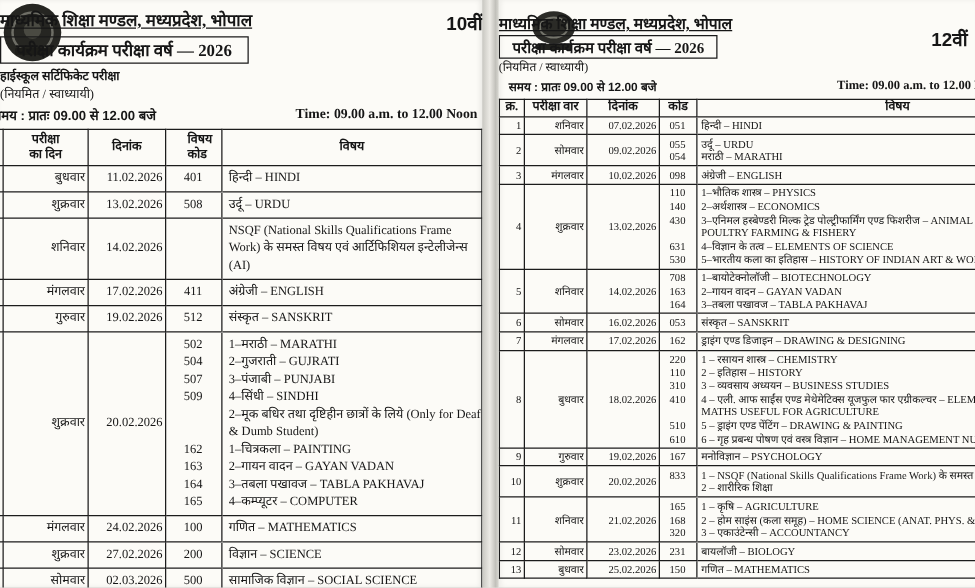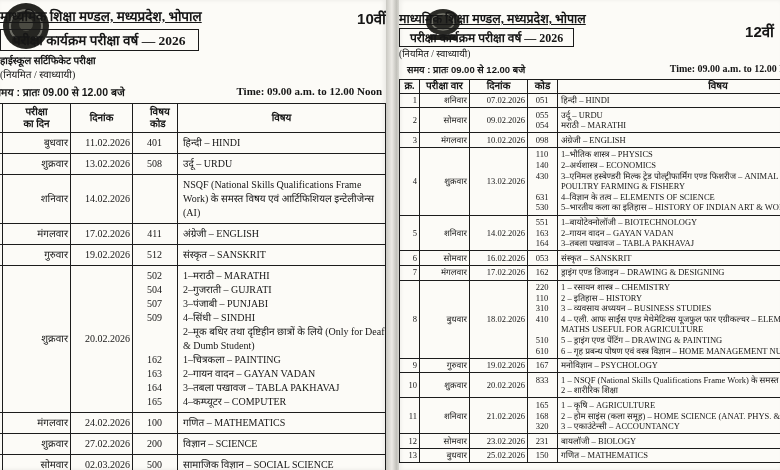--- a/index.html
+++ b/index.html
@@ -335,21 +335,21 @@
               <span class="lt">5–भारतीय कला का इतिहास –  HISTORY OF INDIAN ART &amp; WORLD ART</span>
             </div>
           </td>
         </tr>
         <tr>
           <td class="sno">5</td>
           <td class="day">शनिवार</td>
           <td class="date">14.02.2026</td>
           <td class="composite" colspan="2">
             <div class="line">
-              <span class="lc">551</span>
+              <span class="lc">708</span>
               <span class="lt">1–बायोटेक्नोलॉजी –  BIOTECHNOLOGY</span>
             </div>
             <div class="line">
               <span class="lc">163</span>
               <span class="lt">2–गायन वादन –  GAYAN VADAN</span>
             </div>
             <div class="line">
               <span class="lc">164</span>
               <span class="lt">3–तबला पखावज –  TABLA PAKHAVAJ</span>
             </div>

